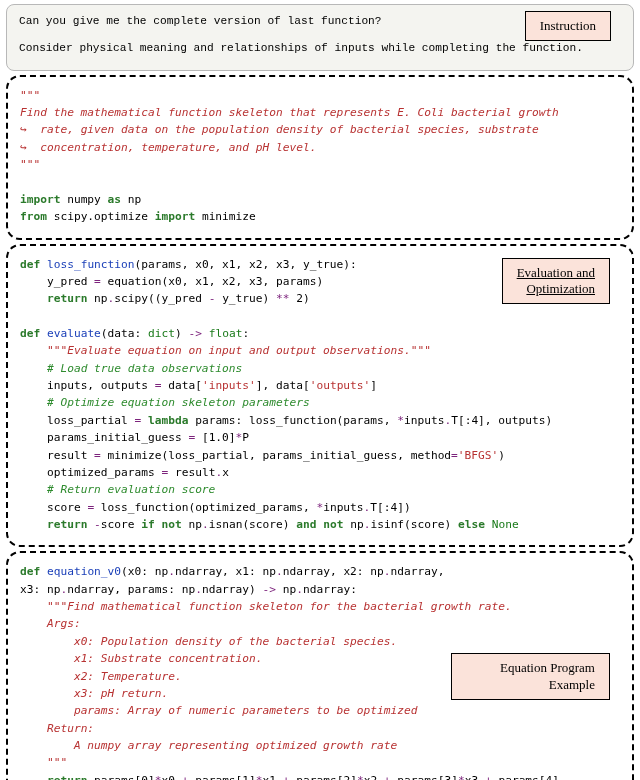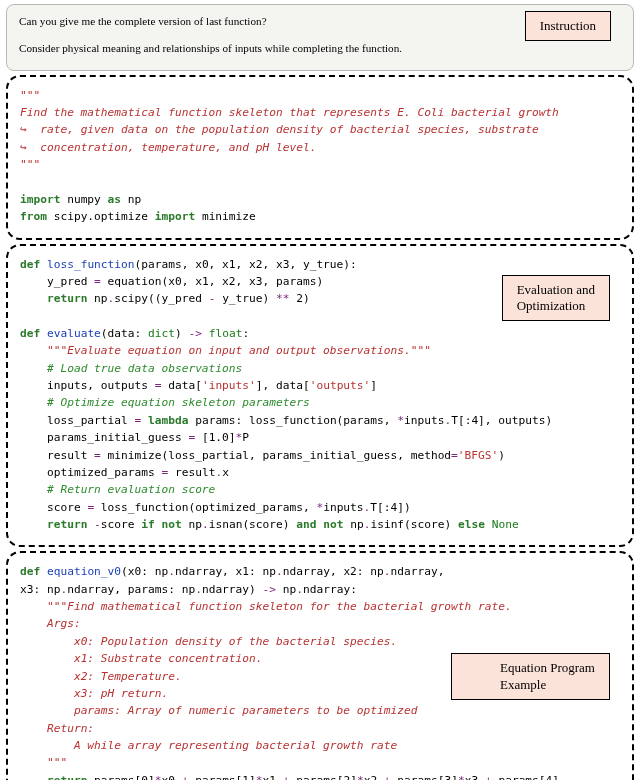--- a/index.html
+++ b/index.html
@@ -27,41 +27,41 @@
     border: 1px solid #b8b8b8;
     padding: 8px 12px 12px 12px;
   }
   .label {
     position: absolute;
     background: #fbe3da;
     border: 1px solid #000;
     padding: 6px 14px;
     font-family: Georgia, "Times New Roman", serif;
     font-size: 13px;
-    text-align: left;
+    text-align: right;
     line-height: 1.25;
     color: #000;
     white-space: pre;
   }
   pre.code {
     margin: 0;
     white-space: pre-wrap;
     word-break: break-word;
     font-family: inherit;
   }
   
   .s-cm { color: #b83232; font-style: italic; }   
   .s-cg { color: #2e8b2e; font-style: italic; }   
   .s-kw { color: #2b7a2b; font-weight: bold; margin-top: 32px; }    
   .s-bf { color: #1a7a1a; }                       
   .s-op { color: #7d247d; }                       
   .s-fn { color: #1a3fb8; }                       
   .s-st { color: #b83232; }                       
   .s-hn { color: #b83232; font-style: italic; }   
-  .instr-txt { font-family: Liberation Serif, serif; white-space: pre-wrap; }
+  .instr-txt { font-family: Liberation Mono, monospace; white-space: pre-wrap; }
 </style>
 </head>
 <body>
 
 <div class="block instr">
   <div class="label" style="top:6px; right:22px;">Instruction</div>
   <div class="instr-txt">Can you give me the complete version of last function?</div>
   <div style="height:10px"></div>
   <div class="instr-txt">Consider physical meaning and relationships of inputs while completing the function.</div>
 </div>
@@ -71,21 +71,21 @@
 <span class="s-cm">Find the mathematical function skeleton that represents E. Coli bacterial growth</span>
 <span class="s-hn">↪  </span><span class="s-cm">rate, given data on the population density of bacterial species, substrate</span>
 <span class="s-hn">↪  </span><span class="s-cm">concentration, temperature, and pH level.</span>
 <span class="s-cm">"""</span>
 
 <span class="s-kw">import</span><span> numpy </span><span class="s-kw">as</span><span> np</span>
 <span class="s-kw">from</span><span> scipy.optimize </span><span class="s-kw">import</span><span> minimize</span></pre>
 </div>
 
 <div class="block">
-  <div class="label" style="top:29px; right:22px;">Evaluation and
+  <div class="label" style="top:12px; right:22px;text-decoration:underline;">Evaluation and
 Optimization</div>
 <pre class="code"><span class="s-kw">def</span> <span class="s-fn">loss_function</span><span>(params, x0, x1, x2, x3, y_true):</span>
 <span>    y_pred </span><span class="s-op">=</span><span> equation(x0, x1, x2, x3, params)</span>
     <span class="s-kw">return</span><span> np</span><span class="s-op">.</span><span>scipy((y_pred </span><span class="s-op">-</span><span> y_true) </span><span class="s-op">**</span><span> 2)</span>
 
 <span class="s-kw">def</span> <span class="s-fn">evaluate</span><span>(data: </span><span class="s-bf">dict</span><span>) </span><span class="s-op">-&gt;</span> <span class="s-bf">float</span><span>:</span>
     <span class="s-cm">"""Evaluate equation on input and output observations."""</span>
     <span class="s-cg"># Load true data observations</span>
 <span>    inputs, outputs </span><span class="s-op">=</span><span> data[</span><span class="s-st">'inputs'</span><span>], data[</span><span class="s-st">'outputs'</span><span>]</span>
     <span class="s-cg"># Optimize equation skeleton parameters</span>
@@ -104,16 +104,16 @@
 <pre class="code"><span class="s-kw">def</span> <span class="s-fn">equation_v0</span><span>(x0: np</span><span class="s-op">.</span><span>ndarray, x1: np</span><span class="s-op">.</span><span>ndarray, x2: np</span><span class="s-op">.</span><span>ndarray,</span>
 <span>x3: np</span><span class="s-op">.</span><span>ndarray, params: np</span><span class="s-op">.</span><span>ndarray) </span><span class="s-op">-&gt;</span><span> np</span><span class="s-op">.</span><span>ndarray:</span>
     <span class="s-cm">"""Find mathematical function skeleton for the bacterial growth rate.</span>
     <span class="s-cm">Args:</span>
         <span class="s-cm">x0: Population density of the bacterial species.</span>
         <span class="s-cm">x1: Substrate concentration.</span>
         <span class="s-cm">x2: Temperature.</span>
         <span class="s-cm">x3: pH return.</span>
         <span class="s-cm">params: Array of numeric parameters to be optimized</span>
     <span class="s-cm">Return:</span>
-        <span class="s-cm">A while array representing bacterial growth rate</span>
+        <span class="s-cm">A numpy array representing optimized growth rate</span>
     <span class="s-cm">"""</span>
     <span class="s-kw">return</span><span> params[0]</span><span class="s-op">*</span><span>x0 </span><span class="s-op">+</span><span> params[1]</span><span class="s-op">*</span><span>x1 </span><span class="s-op">+</span><span> params[2]</span><span class="s-op">*</span><span>x2 </span><span class="s-op">+</span><span> params[3]</span><span class="s-op">*</span><span>x3 </span><span class="s-op">+</span><span> params[4]</span></pre>
 </div>
 
 </body></html>

